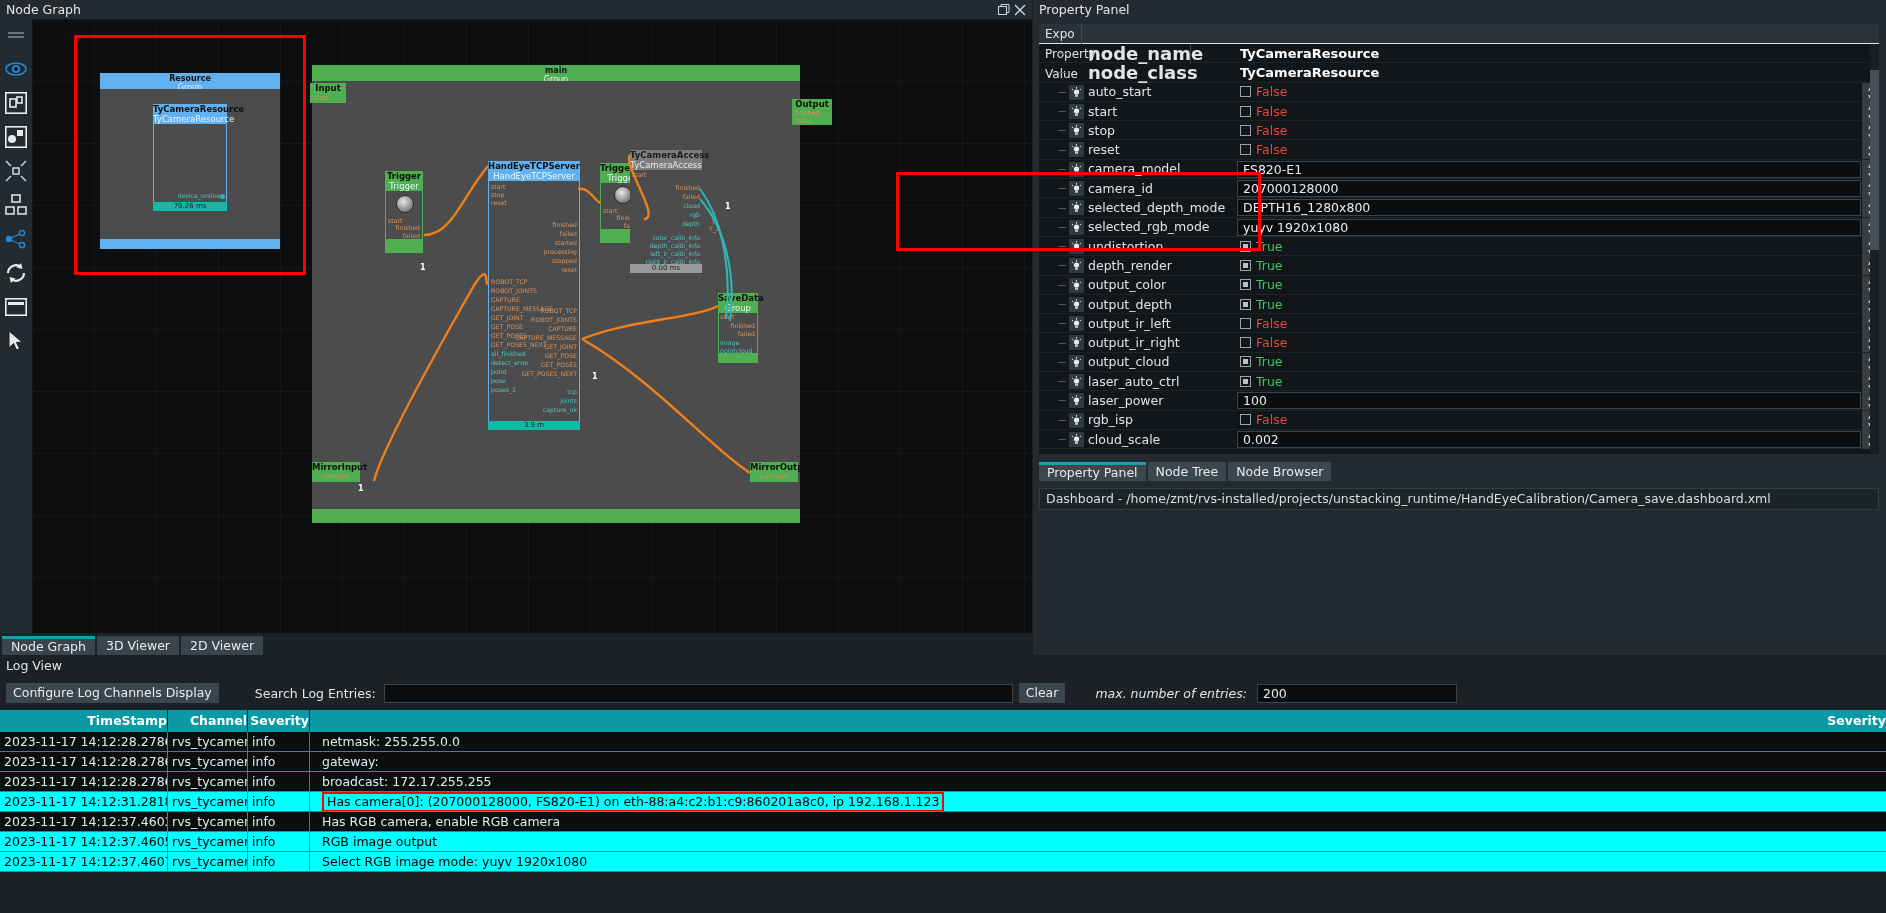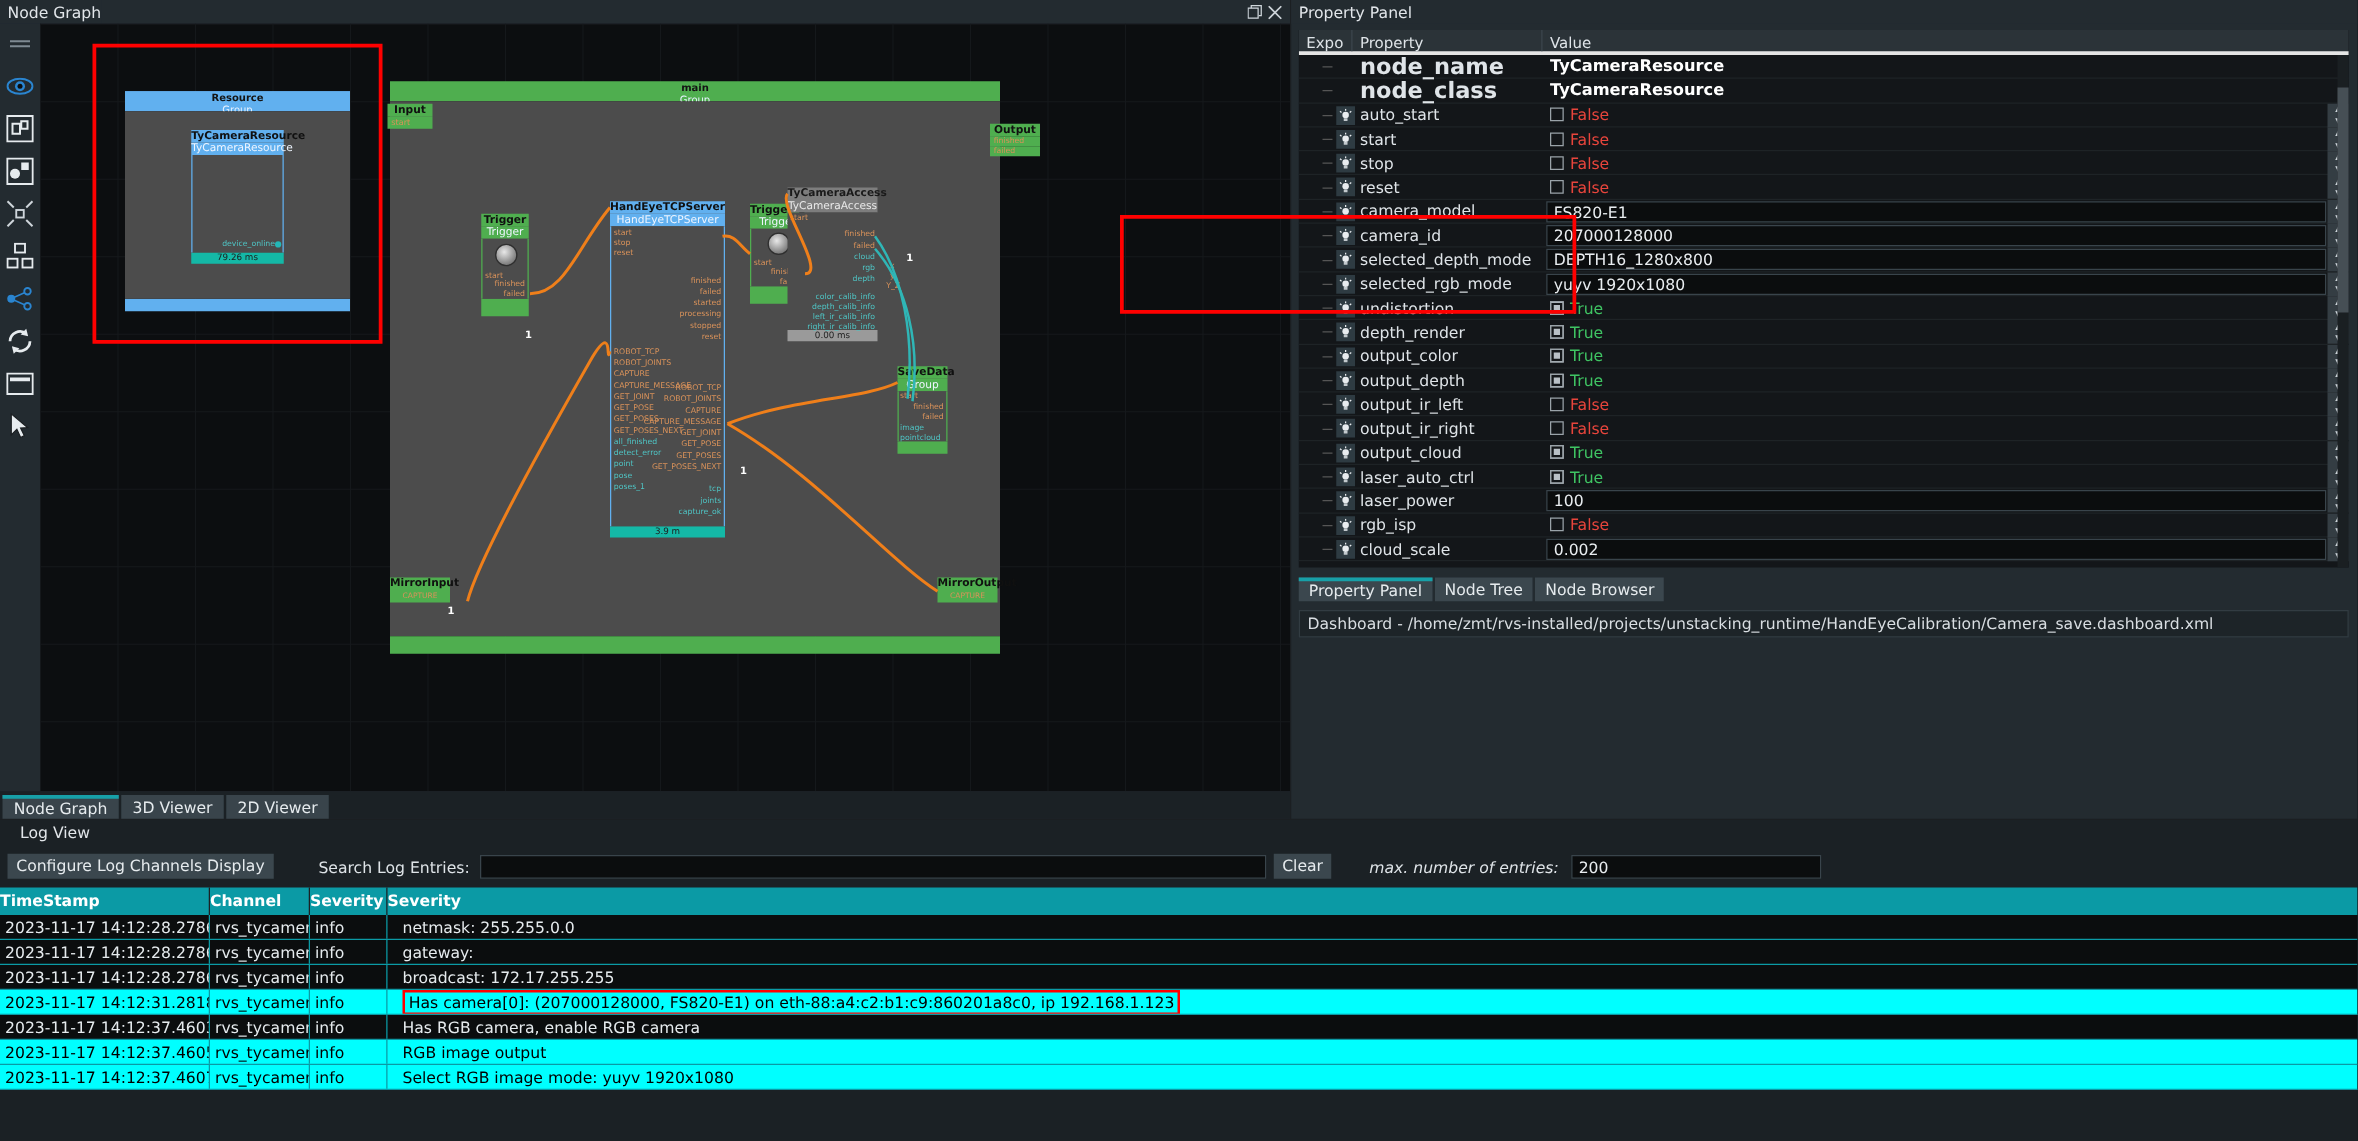--- a/index.html
+++ b/index.html
@@ -77,21 +77,21 @@
   .dotc { display:inline-block; width:5px;height:5px;border-radius:50%;background:#23b8b8; vertical-align:middle;}
   .knob { width:18px;height:18px;border-radius:50%; background: radial-gradient(circle at 40% 35%, #e8e8e8, #8e8e8e 60%, #5a5a5a); border:1px solid #2f2f2f; }
   .lbl-num { position:absolute; color:#fff; font-size:8px; font-weight:bold; }
 
   
   #property-panel {
     position: absolute; left: 1033px; top: 0; width: 853px; height: 655px;
     background: #232b30;
   }
   #prop-table { position: absolute; left: 6px; top: 24px; width: 840px; height: 430px; background: #131619; overflow: hidden; }
-  .prop-head { display: flex; height: 20px; background: #2b3338; border-bottom: 3px solid #e5e5e5; }
+  .prop-head { display: flex; height: 20px; background: #2b3338; border-bottom: 1px solid #e5e5e5; flex-direction: column; }
   .prop-head > div { font-size: 12px; color: #dfe4e8; line-height: 20px; padding-left: 6px; border-right: 1px solid #3c464c; }
   .ch-expo { width: 43px; }
   .ch-prop { width: 152px; }
   .ch-val { flex: 1; border-right: none !important; }
 
   .prow { display: flex; height: 19.3px; align-items: center; border-bottom: 1px solid #1e2326; position: relative; }
   .prow .tree { width: 43px; height: 100%; position: relative; }
   .tree .hline { position:absolute; left:19px; top:50%; width:8px; height:1px; background:#555; }
   .bulb { position:absolute; left:30px; top:2px; width:15px; height:15px; background:#2e3b42; display:flex;align-items:center;justify-content:center; }
   .pname { width: 152px; font-size: 12.5px; color: #dfe4e8; padding-left: 6px; }
@@ -115,31 +115,31 @@
   .pp-scroll { position:absolute; right:0px; top:20px; width:9px; bottom:0; background:#1a1f22; }
   .pp-thumb { position:absolute; right:0px; top:26px; width:9px; height:180px; background:#464f55; }
 
   
   #view-tabs { position:absolute; left:0; top:633px; width:1032px; height:22px; background:#1b2125; display:flex; align-items:flex-end; gap:2px; padding-left:2px;}
   .vtab { height:19px; line-height:19px; padding:0 9px; font-size:12.5px; background:#39444b; color:#e6ebee; cursor:pointer;}
   .vtab.active { background:#39444b; border-top:3px solid #17a0a8; line-height:16px; }
 
   
   #log-view { position:absolute; left:0; top:656px; width:1886px; height:257px; background:#1b2125; }
-  #log-title { height:20px; line-height:20px; padding-left:16px; font-size:12.5px; color:#e2e6ea; }
+  #log-title { height:20px; line-height:20px; padding-left:6px; font-size:12.5px; color:#e2e6ea; }
   #log-controls { position:absolute; left:0; top:22px; width:1886px; height:30px; display:flex; align-items:center; gap:0px; }
   .lbtn { height:20px; line-height:20px; padding:0 7px; font-size:12.5px; background:#3b474e; color:#e6ebee; margin-left:6px; cursor:pointer;}
   .llabel { font-size:12.5px; color:#dfe4e8; margin-left:36px; }
   .linput { height:19px; background:#0b0d0e; border:1px solid #39444b; margin-left:8px; }
   #log-search { width:629px; }
   #log-max { width:200px; margin-left:10px; color:#e9edf0; font-size:12.5px; line-height:17px; padding-left:5px;}
 
   #log-table { position:absolute; left:0; top:54px; width:1886px; }
   .lhead { display:flex; height:22px; background:#0b9aa5; }
-  .lhead div { font-size:12.5px; font-weight:bold; color:#ffffff; line-height:22px; text-align:left; border-right:1px solid #1b2125;}
+  .lhead div { font-size:12.5px; font-weight:bold; color:#ffffff; line-height:22px; text-align:right; border-right:1px solid #1b2125;}
   .c-ts { width:168px; }
   .c-ch { width:80px; }
   .c-sv { width:62px; }
   .c-msg { flex:1; border-right:none !important;}
   .lrow { display:flex; height:20px; border-bottom:1px solid #0b9aa5; }
   .lrow > div { font-size:12.5px; line-height:20px; border-right:1px solid #0b9aa5; padding-left:4px; white-space:nowrap; overflow:hidden;}
   .lrow.dark { background:#0b0d0e; color:#e6ebee; }
   .lrow.cyan { background:#00ffff; color:#000000; }
   .lrow .c-msg { padding-left:12px; }
   .msg-hl { position:relative; display:inline-block; }

